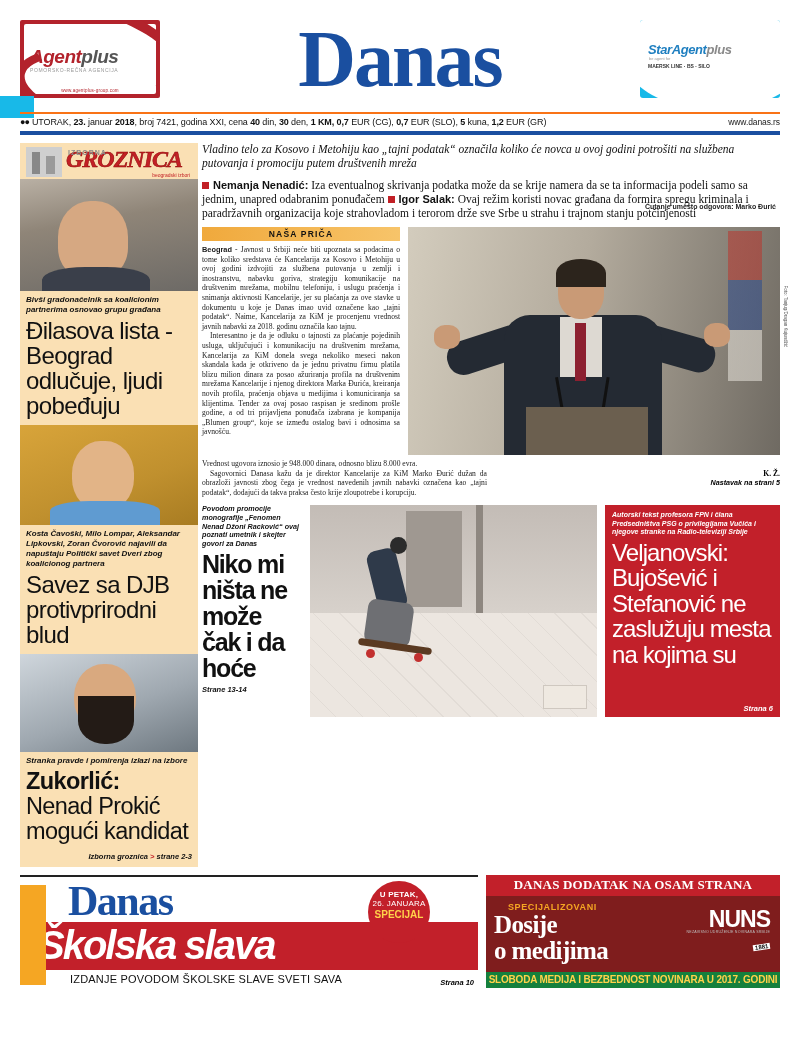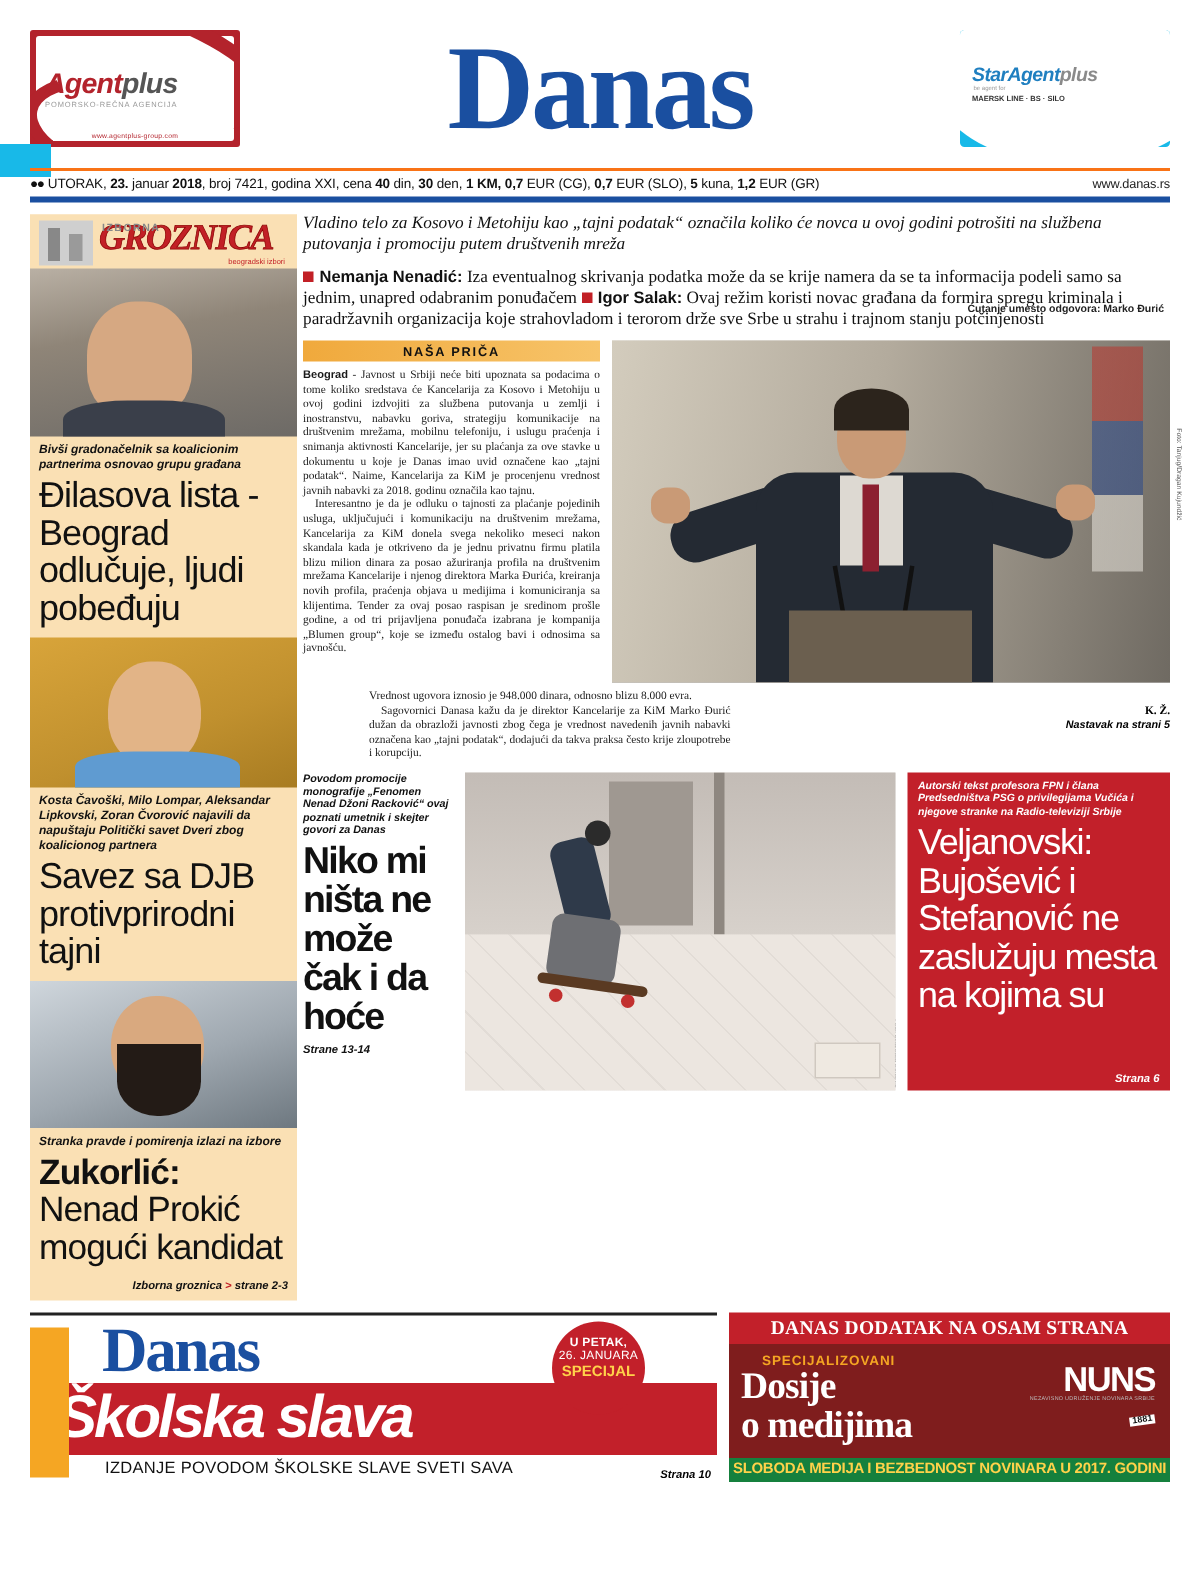--- a/index.html
+++ b/index.html
@@ -187,21 +187,21 @@
   .photo-caption {
     position:absolute; right:4px; top:-24px; text-align:right;
     font-family:"Liberation Sans", sans-serif; font-size:7px; line-height:8.5px; color:#222; font-weight:600;
   }
   .photo-credit {
     position:absolute; right:-8px; top:120px; transform:rotate(90deg); transform-origin:right top;
     font-size:4.5px; color:#555; white-space:nowrap;
   }
 
   .tail-row { display:flex; gap:8px; margin-top:4px; }
-  .tail-col { flex:1 1 0;margin-left:44px; }
+  .tail-col { flex:1 1 0; }
   .initials { text-align:right; font-family:"Liberation Serif", serif; font-weight:bold; font-size:7.6px; }
   .nastavak { text-align:right; font-family:"Liberation Sans", sans-serif; font-style:italic; font-weight:bold; font-size:7.2px; }
 
   
   .bottom3 { display:flex; gap:8px; margin-top:8px; }
   .b3-text { width:100px; flex:0 0 100px; }
   .b3-kicker {
     font-family:"Liberation Sans", sans-serif; font-style:italic; font-weight:bold;
     font-size:7.2px; line-height:8.6px; color:#111; margin-bottom:3px;
   }
@@ -355,21 +355,21 @@
         <div class="groznica-word">GROZNICA</div>
         <div class="groznica-sub">beogradski izbori</div>
       </div>
 
       <div class="photo ph-djilas"></div>
       <div class="cap-italic">Bivši gradonačelnik sa koalicionim partnerima osnovao grupu građana</div>
       <div class="lead-head">Đilasova lista - Beograd odlučuje, ljudi pobeđuju</div>
 
       <div class="photo ph-cavoski"></div>
       <div class="cap-italic">Kosta Čavoški, Milo Lompar, Aleksandar Lipkovski, Zoran Čvorović najavili da napuštaju Politički savet Dveri zbog koalicionog partnera</div>
-      <div class="lead-head">Savez sa DJB protivprirodni tajni</div>
+      <div class="lead-head">Savez sa DJB protivprirodni blud</div>
 
       <div class="photo ph-zukorlic"></div>
       <div class="cap-italic">Stranka pravde i pomirenja izlazi na izbore</div>
       <div class="lead-head bigger"><b>Zukorlić:</b> <span>Nenad Prokić mogući kandidat</span></div>
 
       <div class="left-strana">
         <span>Izborna groznica</span>
         <span class="red">&gt;</span>
         <span>strane 2-3</span>
       </div>

